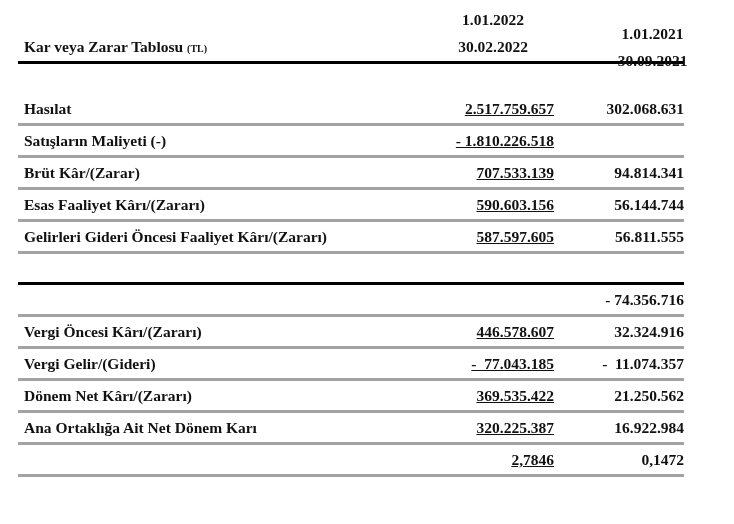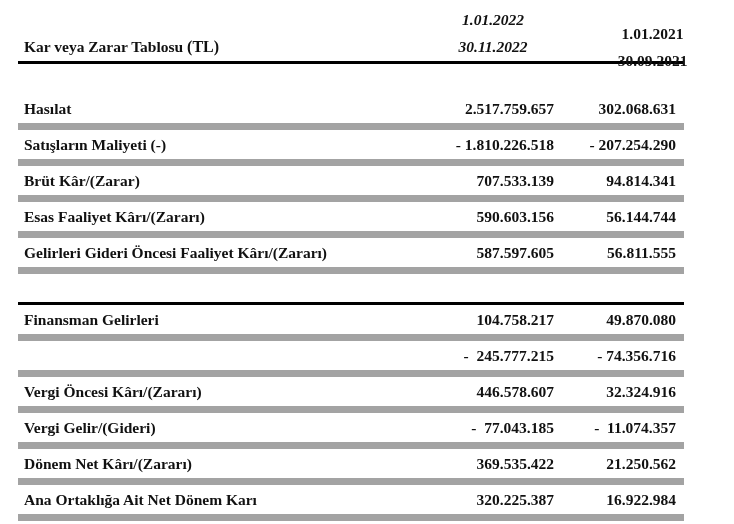--- a/index.html
+++ b/index.html
@@ -1,86 +1,79 @@
 <!DOCTYPE html>
 <html><head>
   <meta charset="utf-8">
   <style>
     html, body { margin: 0; padding: 0; background: #ffffff; }
     body { width: 734px; height: 524px; position: relative; overflow: hidden;
       font-family: "Liberation Serif", "DejaVu Serif", serif; color: #111111; }
     .table { position: absolute; left: 18px; top: 0; width: 666px; }
     .hdr { position: relative; height: 61px; border-bottom: 3px solid #000; }
     .hdr .title { position: absolute; left: 6px; top: 38px; font-size: 15.5px; font-weight: bold; }
-    .hdr .title .tl { font-size: 16px; text-align: center; }
+    .hdr .title .tl { font-size: 10px; text-align: center; }
     .hdr .col { position: absolute; text-align: center; font-size: 15.5px; font-weight: bold; }
-    .hdr .c1 { left: 410px; width: 130px; font-style: italic; }
+    .hdr .c1 { left: 410px; width: 130px; }
     .hdr .c2 { left: 574px; width: 121px; margin-top: 14px; }
     .hdr .d1 { top: 11px; }
     .hdr .d2 { top: 38px; }
     .spacer-top { height: 30px; }
-    .row { position: relative; height: 29px; border-bottom: 7px solid #a3a3a3; font-size: 15.5px; font-weight: bold; }
+    .row { position: relative; height: 29px; border-bottom: 3px solid #a3a3a3; font-size: 15.5px; font-weight: bold; }
     .row .label { position: absolute; left: 6px; bottom: 5px; white-space: nowrap; }
-    .row .v1 { position: absolute; right: 130px; bottom: 5px; white-space: pre; }
-    .row .v2 { position: absolute; right: 8px; bottom: 5px; white-space: pre; }
+    .row .v1 { position: absolute; right: 130px; bottom: 5px; white-space: pre; text-decoration: underline; }
+    .row .v2 { position: absolute; right: 0; bottom: 5px; white-space: pre; }
     .gap { height: 28px; border-bottom: 3px solid #000; }
   </style>
 </head>
 <body>
 
 <div class="table">
   <div class="hdr">
     <div class="title">
       <span>Kar veya Zarar Tablosu</span>
       <span class="tl">(TL)</span>
     </div>
     <div class="col c1 d1">1.01.2022</div>
-    <div class="col c1 d2">30.11.2022</div>
+    <div class="col c1 d2">30.02.2022</div>
     <div class="col c2 d1">1.01.2021</div>
     <div class="col c2 d2">30.09.2021</div>
   </div>
 
   <div class="spacer-top"></div>
 
   <div id="sec1">
       <div class="row">
         <span class="label">Hasılat</span>
         <span class="v1">2.517.759.657</span>
         <span class="v2">302.068.631</span>
       </div>
       <div class="row">
         <span class="label">Satışların Maliyeti (-)</span>
         <span class="v1">- 1.810.226.518</span>
-        <span class="v2">- 207.254.290</span>
       </div>
       <div class="row">
         <span class="label">Brüt Kâr/(Zarar)</span>
         <span class="v1">707.533.139</span>
         <span class="v2">94.814.341</span>
       </div>
       <div class="row">
         <span class="label">Esas Faaliyet Kârı/(Zararı)</span>
         <span class="v1">590.603.156</span>
         <span class="v2">56.144.744</span>
       </div>
       <div class="row">
         <span class="label">Gelirleri Gideri Öncesi Faaliyet Kârı/(Zararı)</span>
         <span class="v1">587.597.605</span>
         <span class="v2">56.811.555</span>
       </div>
     </div>
   <div class="gap"></div>
   <div id="sec2">
       <div class="row">
-        <span class="label">Finansman Gelirleri</span>
-        <span class="v1">104.758.217</span>
-        <span class="v2">49.870.080</span>
-      </div>
-      <div class="row">
-        <span class="v1">-  245.777.215</span>
         <span class="v2">- 74.356.716</span>
       </div>
       <div class="row">
         <span class="label">Vergi Öncesi Kârı/(Zararı)</span>
         <span class="v1">446.578.607</span>
         <span class="v2">32.324.916</span>
       </div>
       <div class="row">
         <span class="label">Vergi Gelir/(Gideri)</span>
         <span class="v1">-  77.043.185</span>

